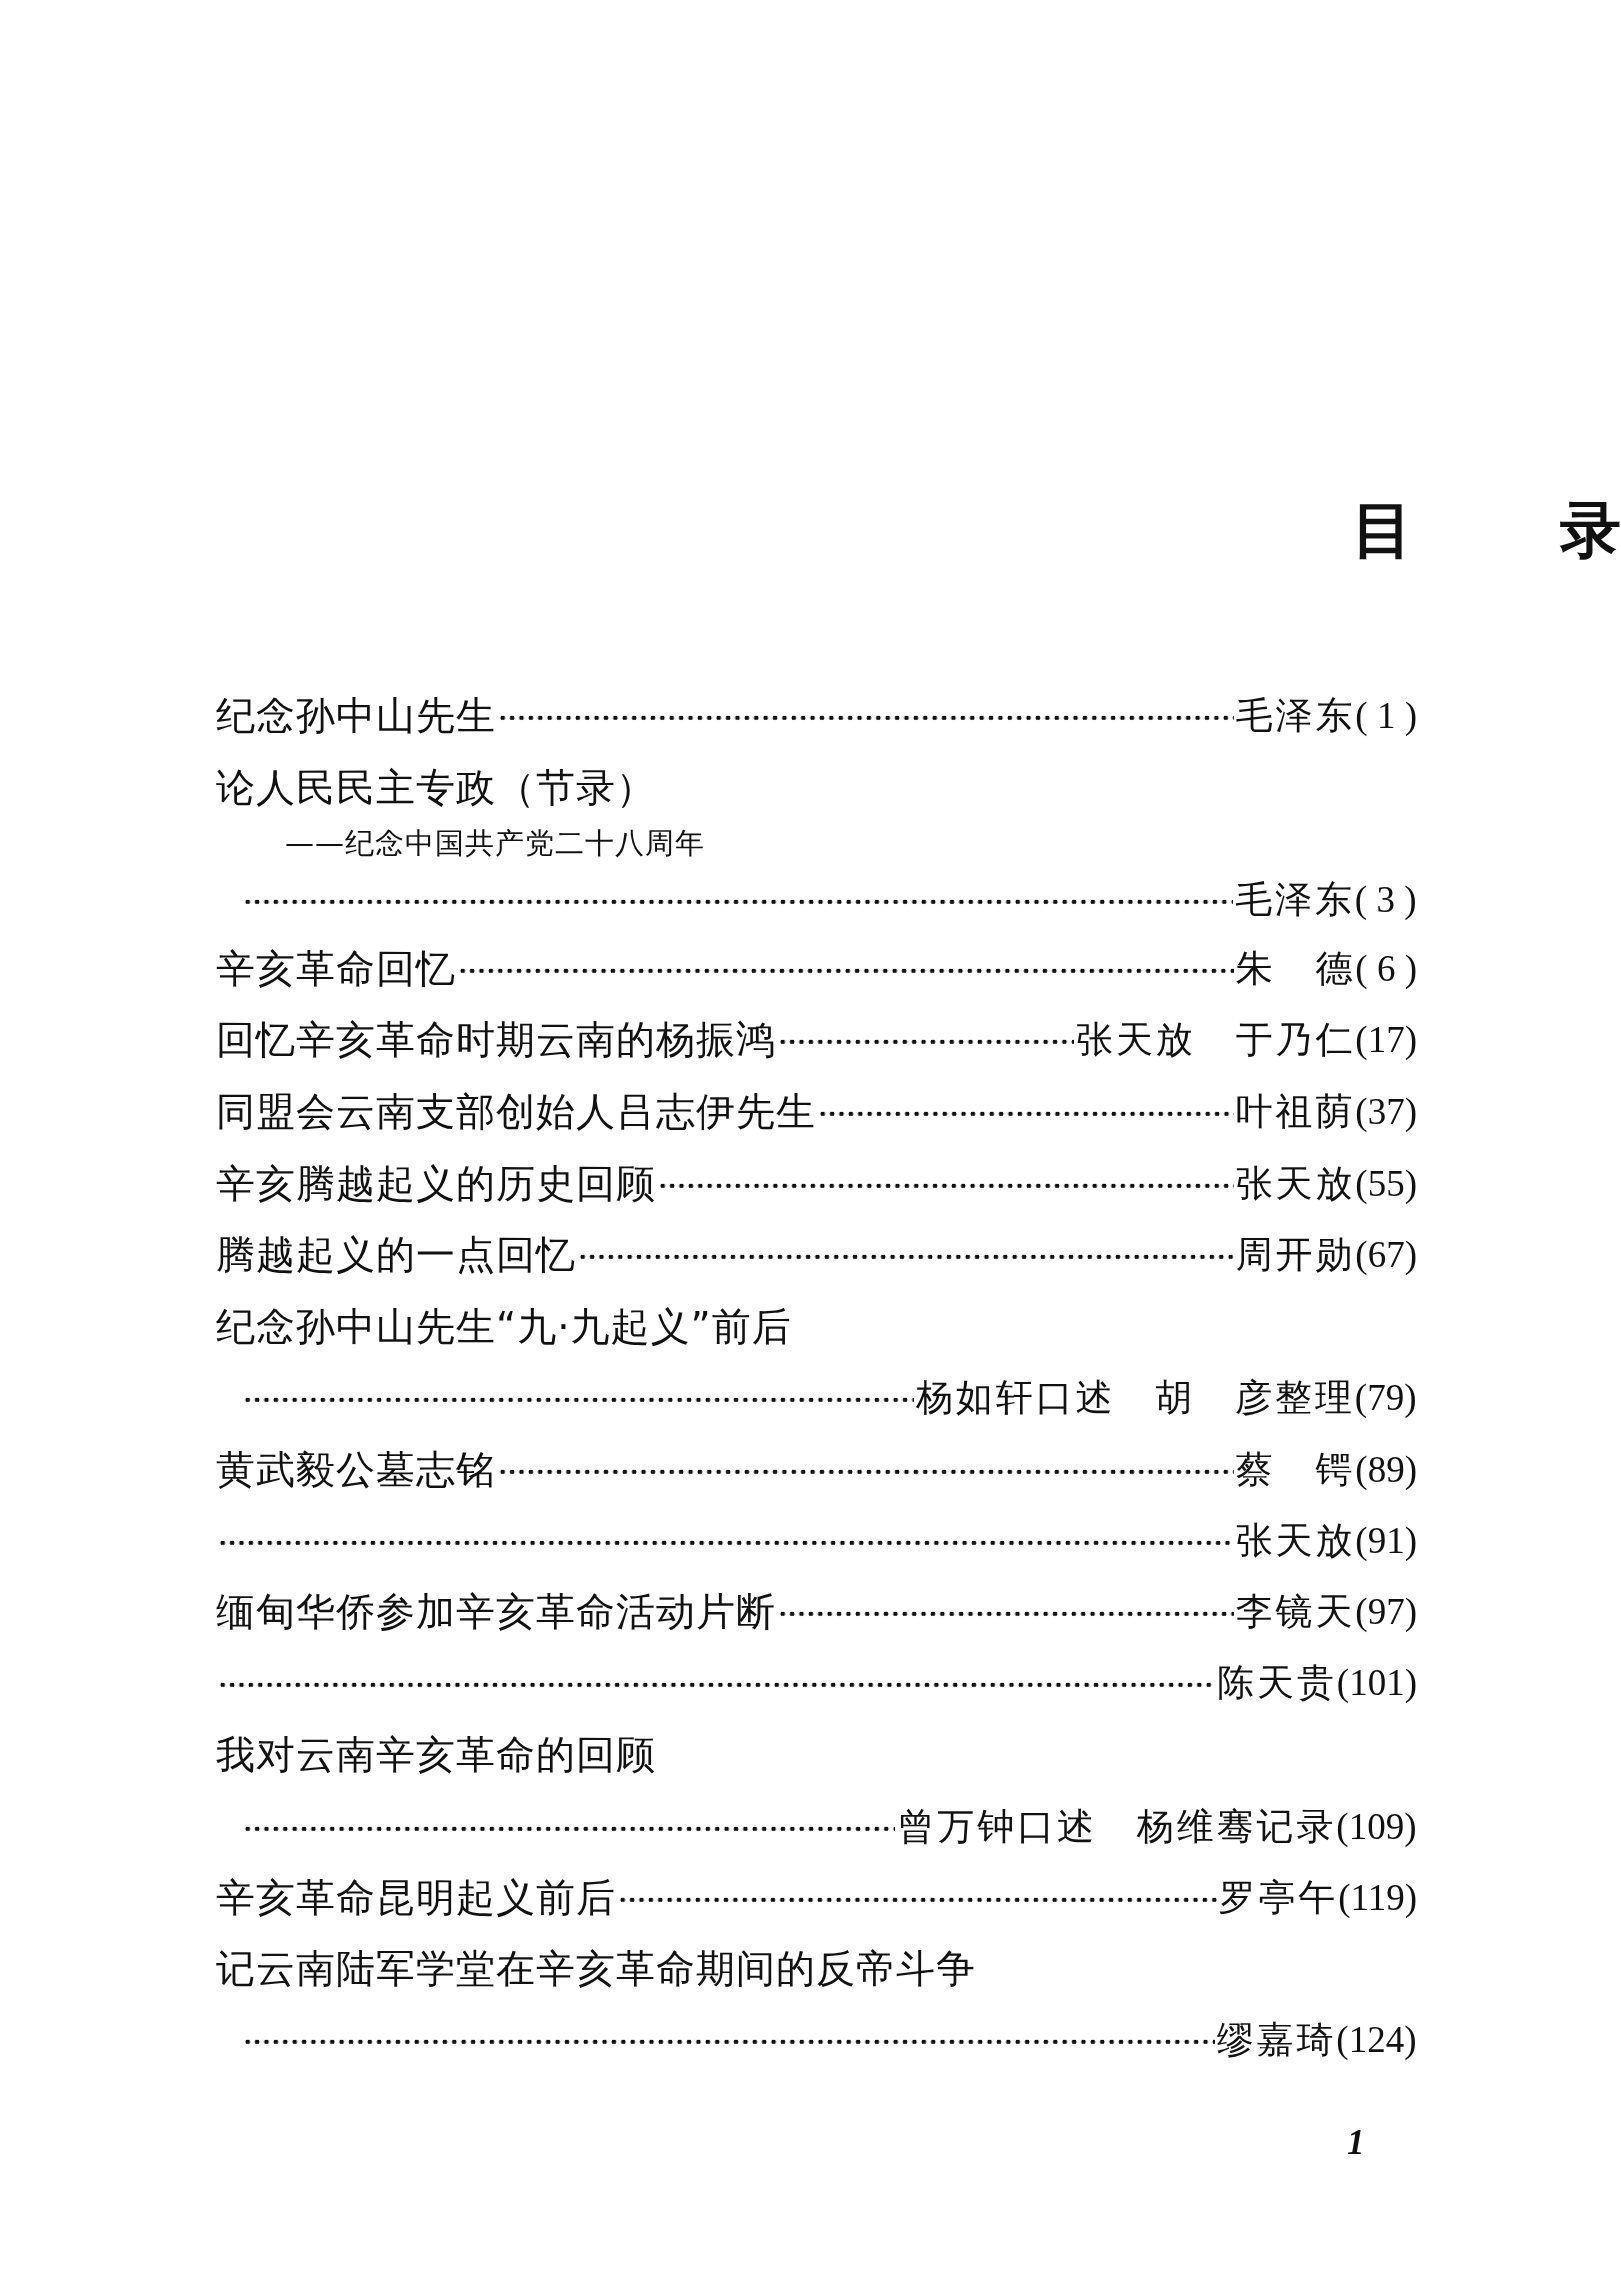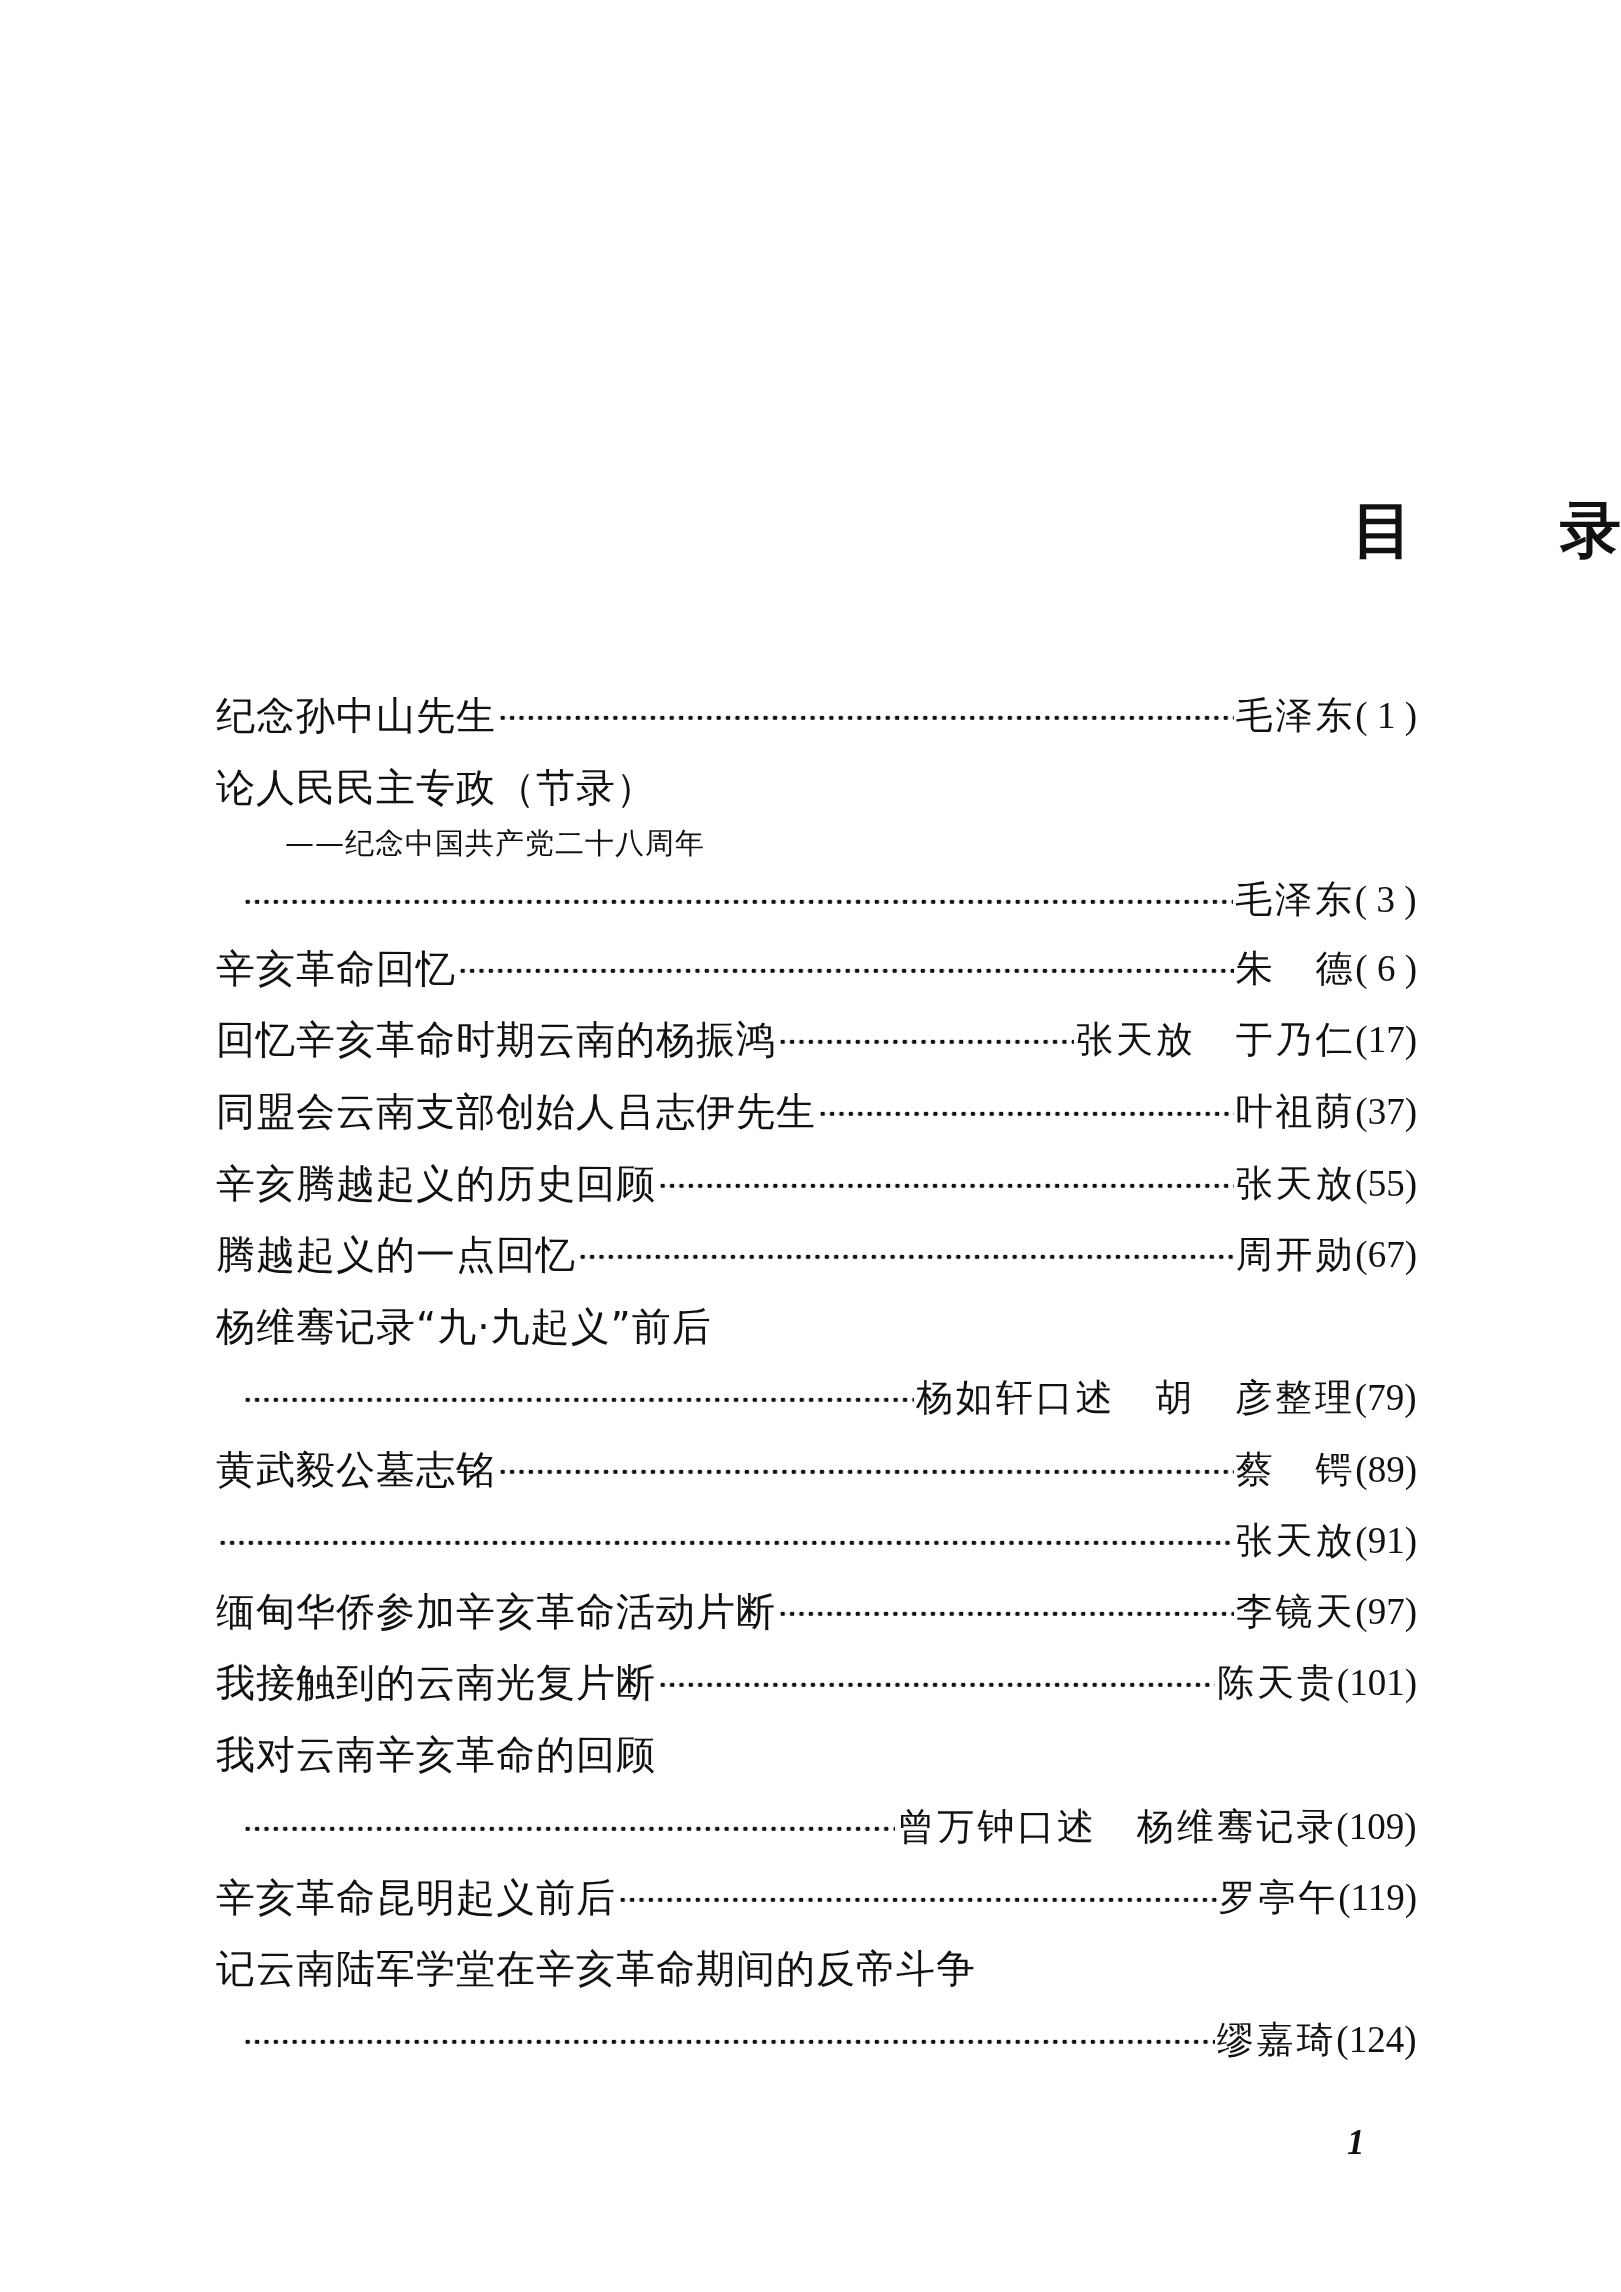--- a/index.html
+++ b/index.html
@@ -95,21 +95,21 @@
   </div>
 
   <div class="row" style="top:1230px">
     <span class="t">腾越起义的一点回忆</span>
     <span class="dots"></span>
     <span class="a">周开勋</span>
     <span class="p">(67)</span>
   </div>
 
   <div class="row" style="top:1302px">
-    <span class="t">杨维骞记录“九·九起义”前后</span>
+    <span class="t">纪念孙中山先生“九·九起义”前后</span>
   </div>
   <div class="row indent" style="top:1373px">
     <span class="dots"></span>
     <span class="a">杨如轩口述　胡　彦整理</span>
     <span class="p">(79)</span>
   </div>
 
   <div class="row" style="top:1445px">
     <span class="t">黄武毅公墓志铭</span>
     <span class="dots"></span>
@@ -124,21 +124,20 @@
   </div>
 
   <div class="row" style="top:1587px">
     <span class="t">缅甸华侨参加辛亥革命活动片断</span>
     <span class="dots"></span>
     <span class="a">李镜天</span>
     <span class="p">(97)</span>
   </div>
 
   <div class="row" style="top:1658px">
-    <span class="t">我接触到的云南光复片断</span>
     <span class="dots"></span>
     <span class="a">陈天贵</span>
     <span class="p">(101)</span>
   </div>
 
   <div class="row" style="top:1730px">
     <span class="t">我对云南辛亥革命的回顾</span>
   </div>
   <div class="row indent" style="top:1802px">
     <span class="dots"></span>

